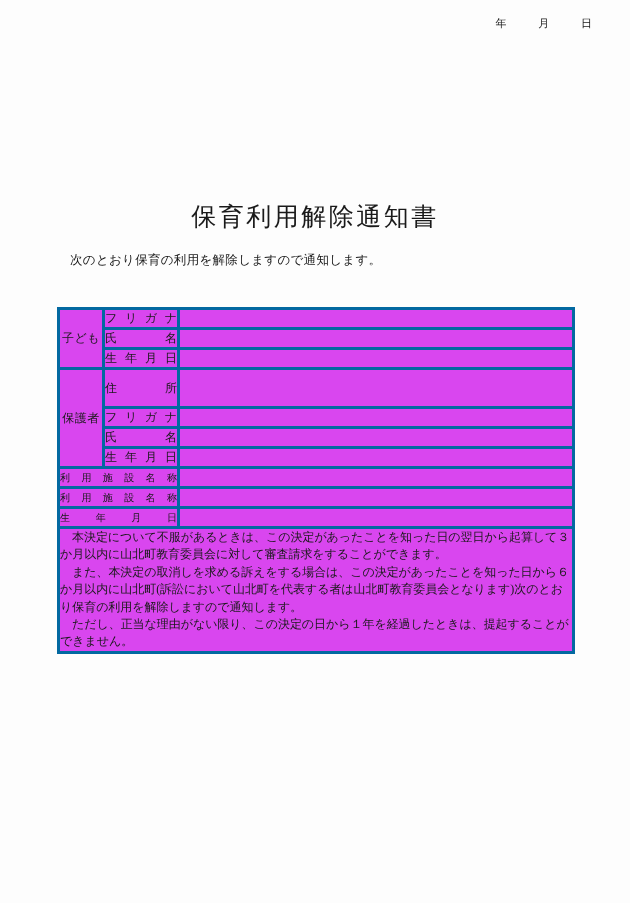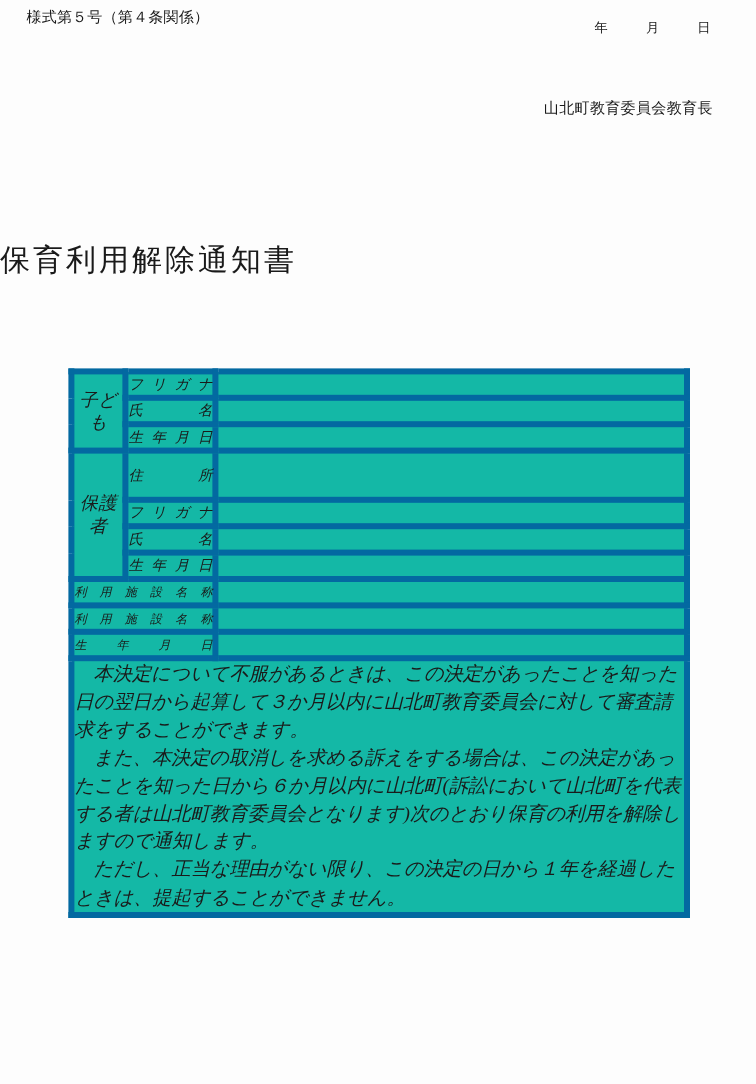--- a/index.html
+++ b/index.html
@@ -55,21 +55,21 @@
     white-space: nowrap;
     letter-spacing: 0.3px;
   }
 
   
   .doc-title {
     position: absolute;
     left: 0;
     right: 0;
     top: 200px;
-    text-align: left;
+    text-align: center;
     font-size: 25px;
     letter-spacing: 2.5px;
     font-weight: normal;
     margin: 0;
   }
 
   .lead {
     position: absolute;
     left: 70px;
     top: 252px;
@@ -82,35 +82,34 @@
   .form-table {
     position: absolute;
     left: 57px;
     top: 307px;
     width: 518px;
     border-collapse: collapse;
     table-layout: fixed;
     font-size: 12px;
   }
   .form-table td {
-    border: 5px solid #0369a1;
-    background: #14b8a6;
+    border: 3px solid #0369a1;
+    background: #d946ef;
     padding: 0;
     vertical-align: middle;
     height: 17px;
-    font-style: italic;
   }
   .col-a { width: 45px; }
   .col-b { width: 75px; }
   .col-c { width: auto; }
 
   
   .grp {
     text-align: center;
-    font-size: 15px;
+    font-size: 12px;
     letter-spacing: 0.5px;
   }
   
   .lbl {
     text-align: justify;
     text-align-last: justify;
     padding: 0 5px;
     font-size: 12px;
     white-space: nowrap;
   }
@@ -124,45 +123,44 @@
   .val { background: #fcfcfc; }
 
   .row-tall td { height: 36px; }
 
   
   .notice-cell {
     padding: 3px 4px 0 4px;
     height: 330px;
     vertical-align: top;
     line-height: 1.45;
-    font-size: 16px;
+    font-size: 12px;
   }
   .notice-cell p {
     margin: 0;
     text-indent: 1em;
     letter-spacing: -0.05px;
   }
 </style>
 </head>
 <body>
 
 <div class="page">
 
-  <div class="form-no">様式第５号（第４条関係）</div>
 
   <div class="date-line">
     <span class="d-unit">年</span>
     <span class="d-unit">月</span>
     <span class="d-unit last">日</span>
   </div>
 
-  <div class="authority">山北町教育委員会教育長</div>
 
   <h1 class="doc-title">保育利用解除通知書</h1>
 
+  <div class="lead">次のとおり保育の利用を解除しますので通知します。</div>
 
   <table class="form-table">
     <colgroup>
       <col class="col-a">
         <col class="col-b">
         <col class="col-c">
     </colgroup>
     <tbody>
 
       <tr>

